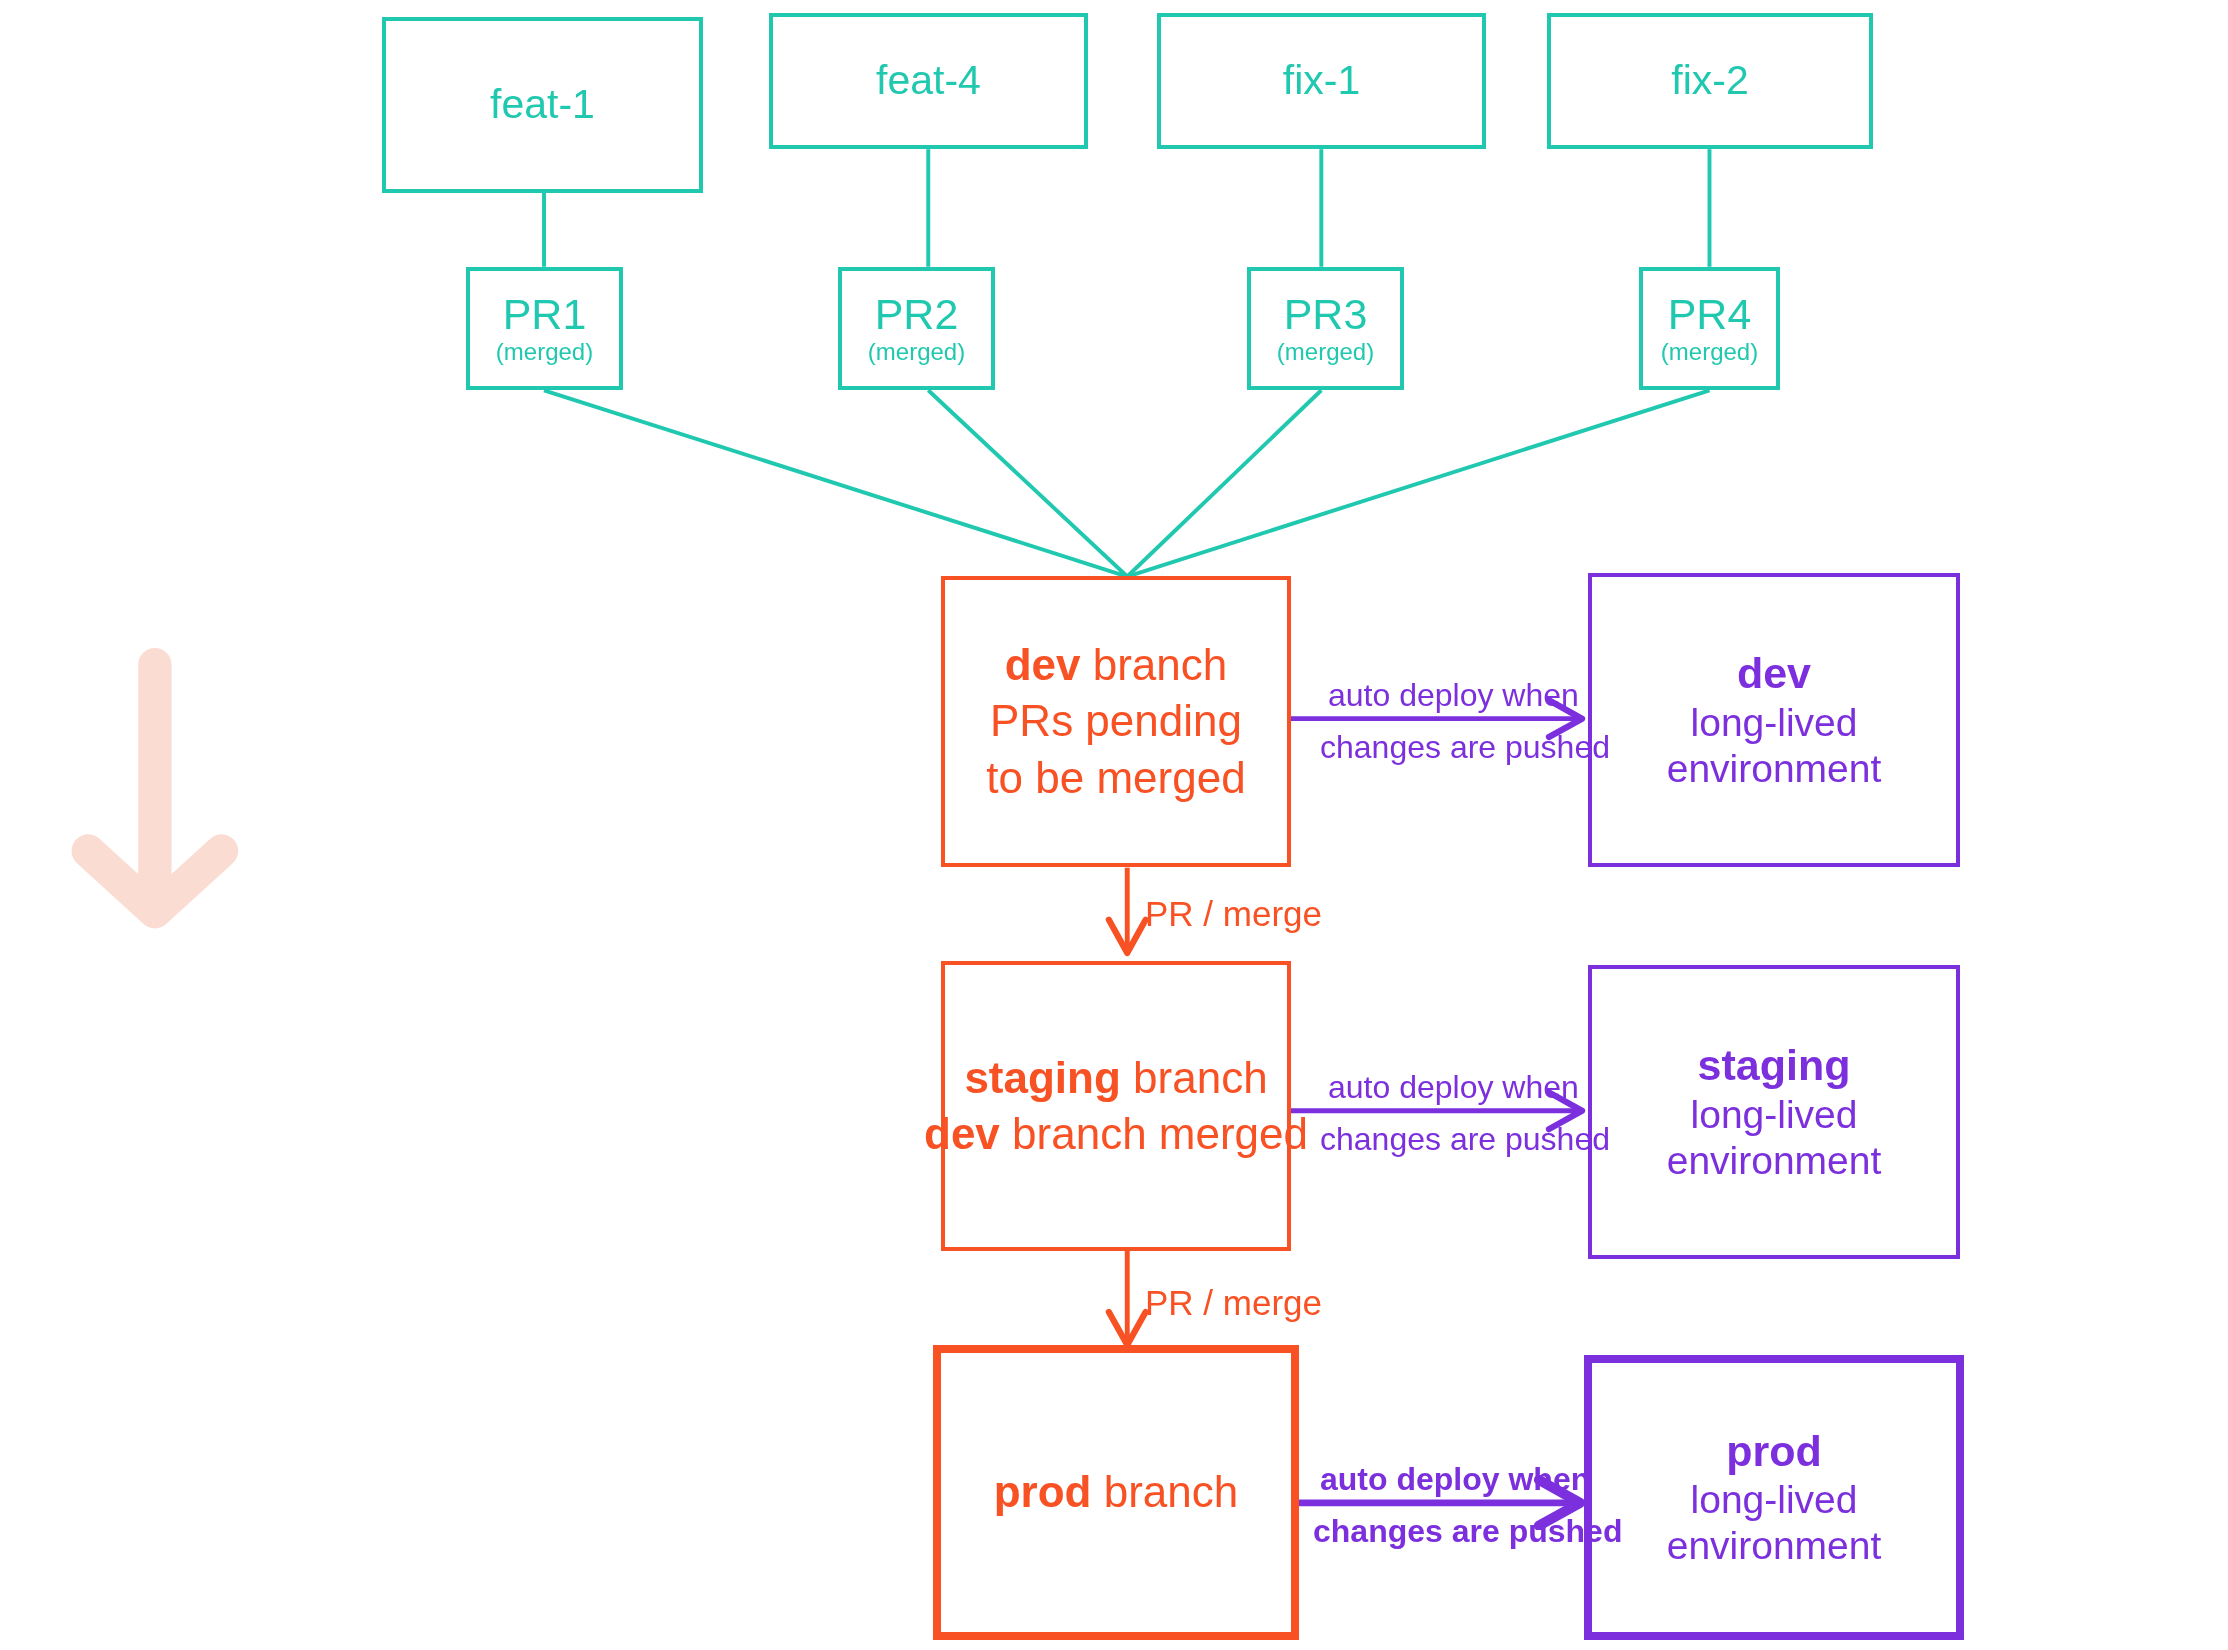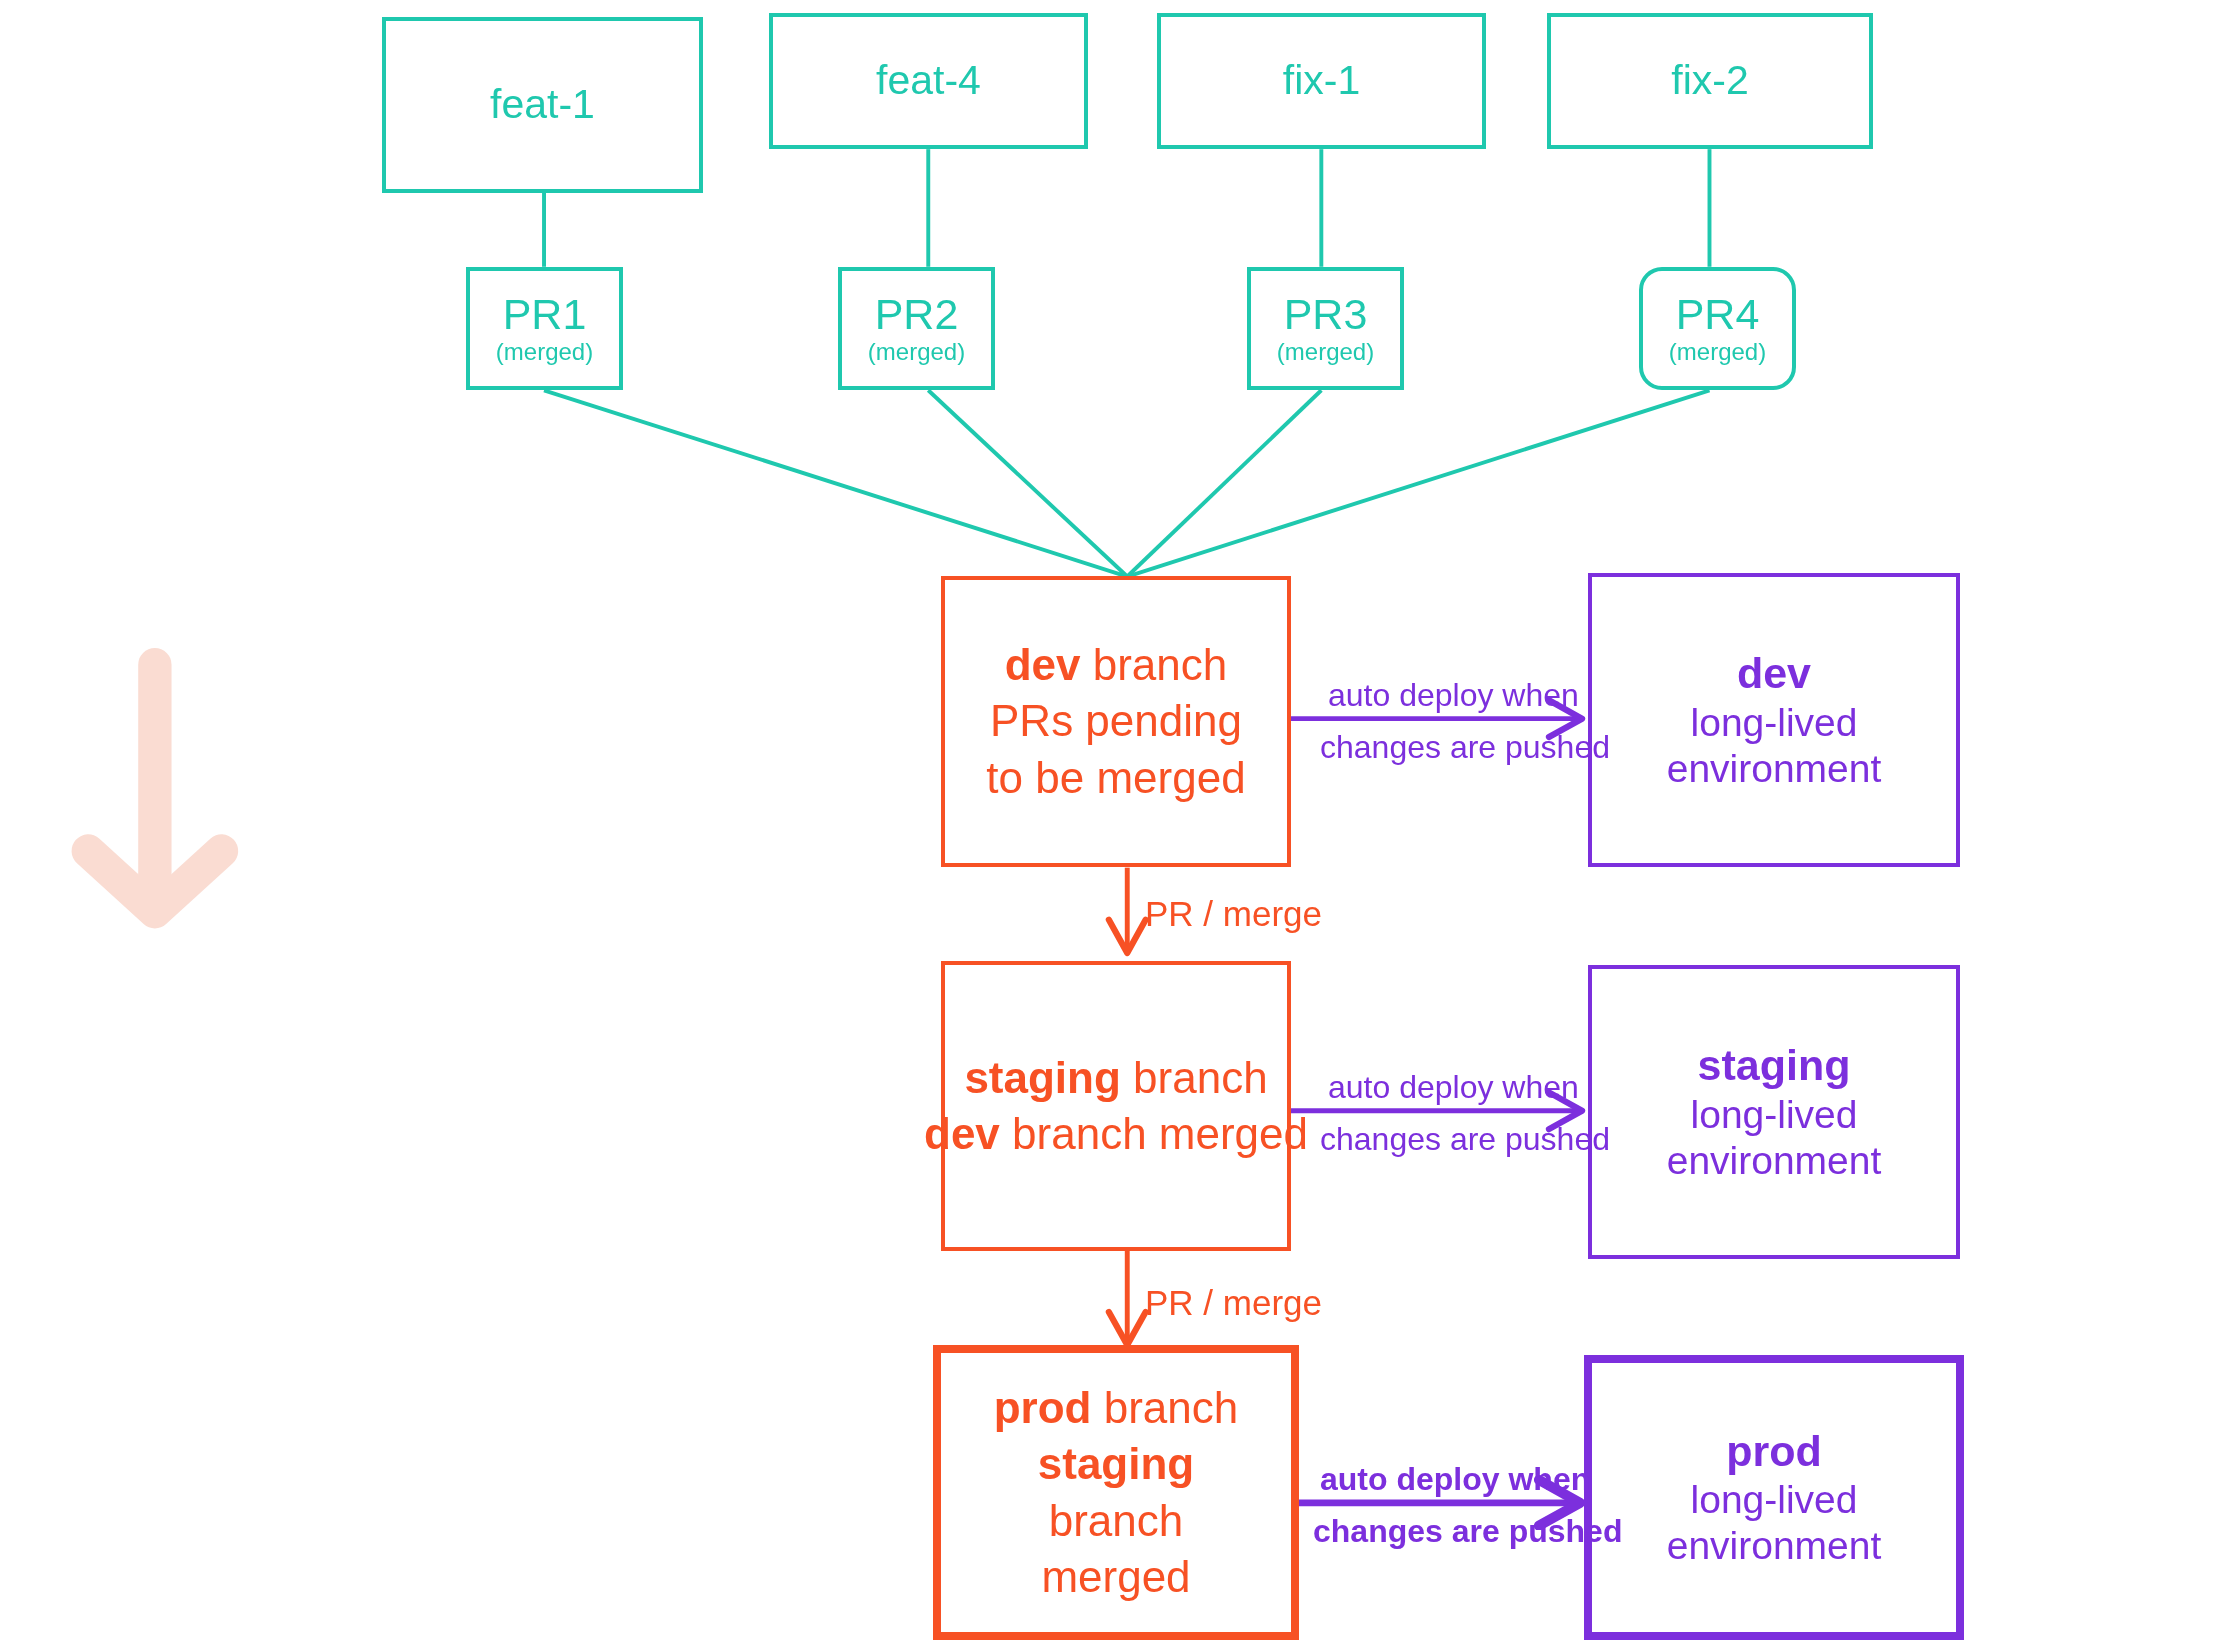--- a/index.html
+++ b/index.html
@@ -184,21 +184,21 @@
   <div class="node teal pr" style="left:838px; top:267px; width:157px; height:123px;">
     <div class="title">PR2</div>
     <div class="sub">(merged)</div>
   </div>
 
   <div class="node teal pr" style="left:1247px; top:267px; width:157px; height:123px;">
     <div class="title">PR3</div>
     <div class="sub">(merged)</div>
   </div>
 
-  <div class="node teal pr" style="left:1639px; top:267px; width:157px; height:123px;border-radius:23px;">
+  <div class="node teal pr" style="left:1639px; top:267px; width:141px; height:123px;">
     <div class="title">PR4</div>
     <div class="sub">(merged)</div>
   </div>
 
   <div class="node branch" style="left:941px; top:576px; width:350px; height:291px;">
     <div class="line">
       <b>dev</b>
       <span>branch</span>
     </div>
     <div class="line wrap" style="max-width:265px;">PRs pending to be merged</div>
@@ -212,24 +212,20 @@
     <div class="line">
       <b>dev</b>
       <span>branch merged</span>
     </div>
   </div>
 
   <div class="node branch emphasis" style="left:933px; top:1345px; width:366px; height:295px;">
     <div class="line">
       <b>prod</b>
       <span>branch</span>
-    </div>
-    <div class="line wrap" style="max-width:260px;">
-      <b>staging</b>
-      <span>branch merged</span>
     </div>
   </div>
 
   <div class="node env" style="left:1588px; top:573px; width:372px; height:294px;">
     <div class="title">dev</div>
     <div class="sub">long-lived</div>
     <div class="sub">environment</div>
   </div>
 
   <div class="node env" style="left:1588px; top:965px; width:372px; height:294px;">

